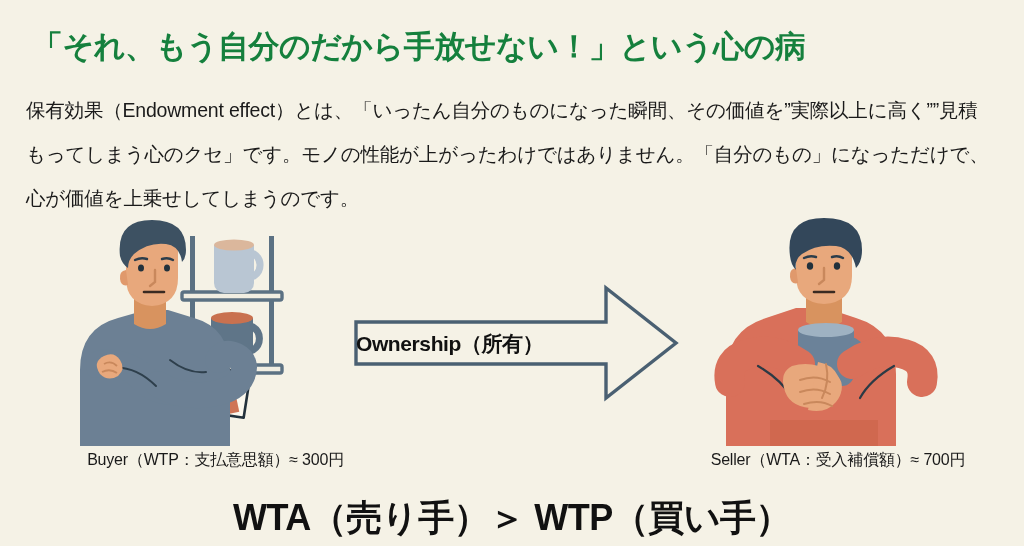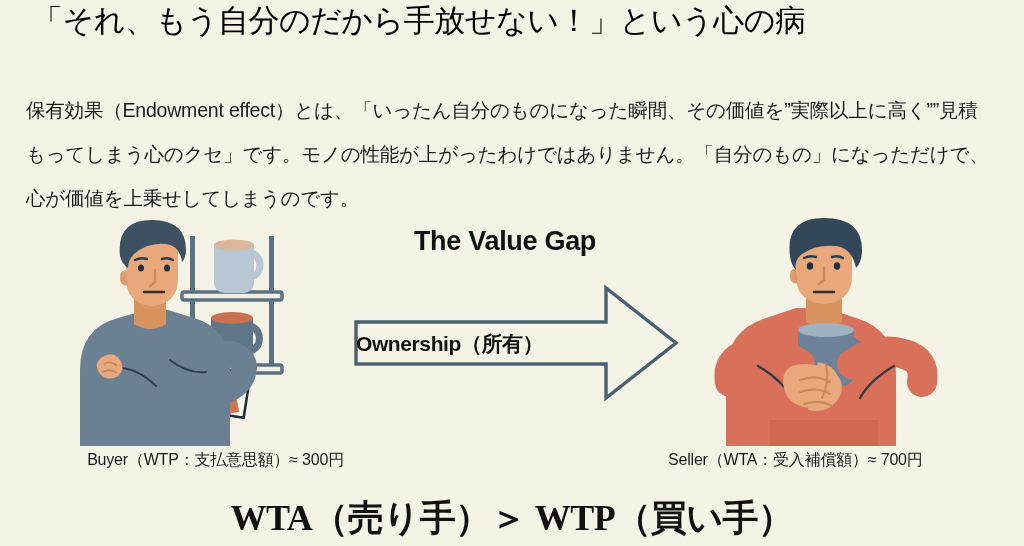--- a/index.html
+++ b/index.html
@@ -15,25 +15,25 @@
     width: 1024px;
     height: 546px;
     background: #f5f2e6;
     overflow: hidden;
   }
 
   
   .headline {
     position: absolute;
     left: 32px;
-    top: 0;
+    top: 26px;
     width: 960px;
     font-size: 31px;
-    font-weight: normal;
-    color: #000000;
+    font-weight: bold;
+    color: #15803d;
     letter-spacing: -0.5px;
     white-space: nowrap;
   }
 
   
   .body-copy {
     position: absolute;
     left: 26px;
     top: 88px;
     width: 966px;
@@ -77,34 +77,33 @@
 
   
   .caption {
     position: absolute;
     font-size: 16px;
     color: #1a1a1a;
     letter-spacing: -0.2px;
     white-space: nowrap;
   }
   .caption-left  { left: 4px;  top: 450px; width: 340px; text-align: right; }
-  .caption-right { left: 668px; top: 450px; width: 340px; text-align: left; }
+  .caption-right { left: 668px; top: 450px; width: 340px; text-align: center; }
 
   
   .conclusion {
     position: absolute;
     left: 0;
     top: 494px;
     width: 1024px;
     text-align: center;
     font-size: 36px;
     font-weight: bold;
     color: #111111;
     letter-spacing: -0.5px;
-    font-family: Liberation Serif, serif;
   }
 
   
   .illo { position: absolute; }
   .illo svg { display: block; }
   .illo-left  { left: 70px;  top: 214px; width: 262px; height: 232px; }
   .illo-right { left: 700px; top: 214px; width: 252px; height: 232px; }
 </style>
 </head>
 <body>
@@ -170,21 +169,20 @@
         <path d="M38 154 q26 -4 48 18" fill="none" stroke="#2e3f4c" stroke-width="2" stroke-linecap="round"></path>
         <path d="M100 146 q18 14 36 12" fill="none" stroke="#2e3f4c" stroke-width="2" stroke-linecap="round"></path>
 
         <path d="M30 160 q-8 -12 4 -18 q10 -5 16 4 q6 9 -2 16 q-10 6 -18 -2 z" fill="#e8a87c"></path>
         <path d="M34 150 q7 -4 13 2" stroke="#c9885c" stroke-width="1.8" fill="none"></path>
         <path d="M32 158 q8 -4 15 1" stroke="#c9885c" stroke-width="1.8" fill="none"></path>
       </g>
     </svg>
   </div>
 
-  <div class="value-gap-title">The Value Gap</div>
 
   <div class="arrow-wrap">
     <svg viewBox="0 0 336 126" xmlns="http://www.w3.org/2000/svg">
       <path d="M8 42 H258 V8 L328 63 L258 118 V84 H8 Z" fill="none" stroke="#4a6072" stroke-width="3.4" stroke-linejoin="miter"></path>
     </svg>
   </div>
   <div class="ownership-label">Ownership（所有）</div>
 
   <div class="illo illo-right">
     <svg viewBox="0 0 252 232" xmlns="http://www.w3.org/2000/svg">

